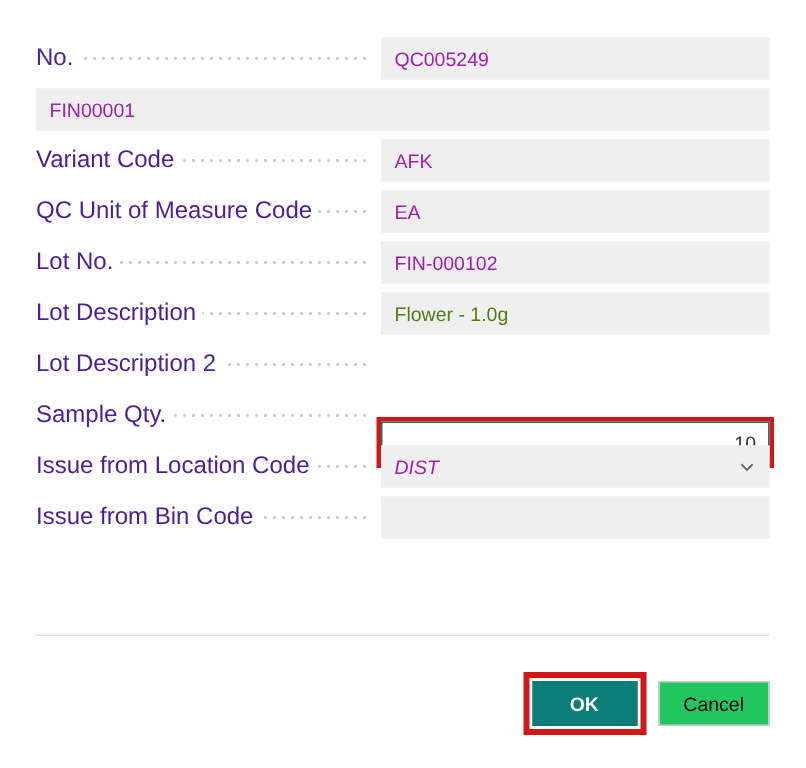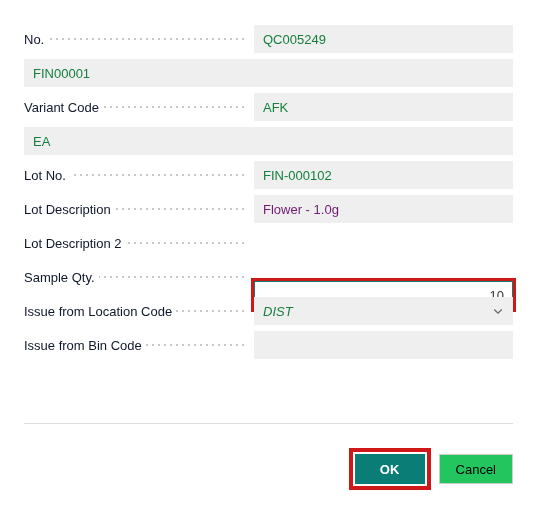--- a/index.html
+++ b/index.html
@@ -31,22 +31,22 @@
 
   .form { }
   .field-row {
     display:flex;
     align-items:center;
     height:34px;
   }
   .label-cell {
     width:230px;
     position:relative;
-    color:#0f172a;
-    font-size:13px;
+    color:#4c1d95;
+    font-size:16px;
     display:flex;
     align-items:center;
     overflow:hidden;
     white-space:nowrap;
   }
   .label-text {
     background:#fff;
     padding-right:4px;
     position:relative;
     z-index:2;
@@ -62,25 +62,25 @@
     z-index:1;
   }
   .value-cell {
     flex:1;
     height:28px;
     display:flex;
     align-items:center;
     background:#efefef;
     border:1px solid #efefef;
     padding:0 8px;
-    color:#15803d;
-    font-size:13px;
-    position:relative;
-  }
-  .value-cell.linkish { color:#701a75;text-align:right; }
+    color:#a21caf;
+    font-size:13px;
+    position:relative;
+  }
+  .value-cell.linkish { color:#4d7c0f;text-align:right; }
   .value-cell.dropdown { cursor:pointer;font-style:italic; }
   .chev {
     position:absolute; right:8px; top:50%; transform:translateY(-50%);
     width:12px; height:12px; stroke:#666; stroke-width:1.6; fill:none;
   }
   .value-input {
     flex:1;
     height:28px;
     border:1.5px solid #0b7d77;
     background:#fff;
@@ -156,20 +156,24 @@
 
     <div class="field-row">
       <div class="label-cell">
           <span class="label-text">Variant Code</span>
           <span class="dots"></span>
         </div>
       <div class="value-cell">AFK</div>
     </div>
 
     <div class="field-row">
+      <div class="label-cell">
+          <span class="label-text">QC Unit of Measure Code</span>
+          <span class="dots"></span>
+        </div>
       <div class="value-cell">EA</div>
     </div>
 
     <div class="field-row">
       <div class="label-cell">
           <span class="label-text">Lot No.</span>
           <span class="dots"></span>
         </div>
       <div class="value-cell">FIN-000102</div>
     </div>

